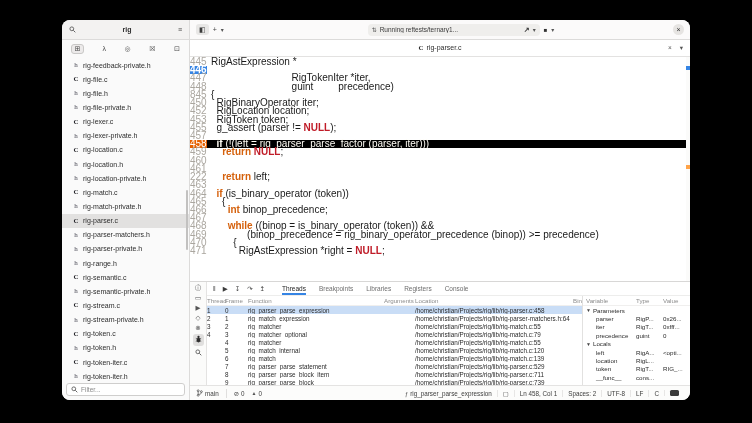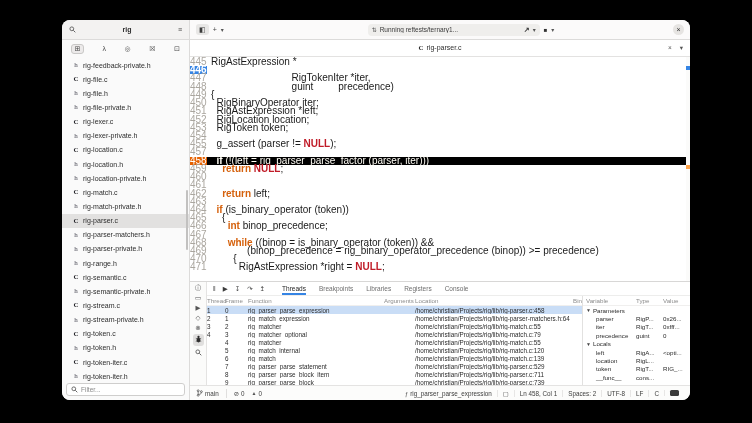--- a/index.html
+++ b/index.html
@@ -254,33 +254,31 @@
           <span>▾</span>
         </span>
       </div>
 
       <div class="editor">
         <div id="code-lines">
             <div class="line"><span class="gutter">445</span><span class="codetext">RigAstExpression *</span></div>
             <div class="line bp"><span class="gutter">446</span></div>
             <div class="line"><span class="gutter">447</span><span class="codetext">                             RigTokenIter *iter,</span></div>
             <div class="line"><span class="gutter">448</span><span class="codetext">                             guint         precedence)</span></div>
-            <div class="line"><span class="gutter">449</span><span class="codetext">{</span></div>
+            <div class="line"><span class="gutter">845</span><span class="codetext">{</span></div>
             <div class="line"><span class="gutter">450</span><span class="codetext">  RigBinaryOperator iter;</span></div>
-            <div class="line"><span class="gutter">451</span><span class="codetext">  RigAstExpression *left;</span></div>
             <div class="line"><span class="gutter">452</span><span class="codetext">  RigLocation location;</span></div>
             <div class="line"><span class="gutter">453</span><span class="codetext">  RigToken token;</span></div>
-            <div class="line"><span class="gutter">454</span><span class="codetext"></span></div>
             <div class="line"><span class="gutter">455</span><span class="codetext">  g_assert (parser != <span class="nl">NULL</span>);</span></div>
             <div class="line"><span class="gutter">457</span><span class="codetext"></span></div>
             <div class="line cur"><span class="gutter">458</span><span class="codetext">  <span class="kw">if</span> (!(left = rig_parser_parse_factor (parser, iter)))</span></div>
             <div class="line"><span class="gutter">459</span><span class="codetext">    <span class="kw">return</span> <span class="nl">NULL</span>;</span></div>
             <div class="line"><span class="gutter">460</span><span class="codetext"></span></div>
             <div class="line"><span class="gutter">461</span></div>
-            <div class="line"><span class="gutter">462</span><span class="codetext">    <span class="kw">return</span> left;</span></div>
+            <div class="line"><span class="gutter">222</span><span class="codetext">    <span class="kw">return</span> left;</span></div>
             <div class="line"><span class="gutter">463</span><span class="codetext"></span></div>
             <div class="line"><span class="gutter">464</span><span class="codetext">  <span class="kw">if</span> (is_binary_operator (token))</span></div>
             <div class="line"><span class="gutter">465</span><span class="codetext">    {</span></div>
             <div class="line"><span class="gutter">466</span><span class="codetext">      <span class="kw">int</span> binop_precedence;</span></div>
             <div class="line"><span class="gutter">467</span><span class="codetext"></span></div>
             <div class="line"><span class="gutter">468</span><span class="codetext">      <span class="kw">while</span> ((binop = is_binary_operator (token)) &amp;&amp;</span></div>
             <div class="line"><span class="gutter">469</span><span class="codetext">             (binop_precedence = rig_binary_operator_precedence (binop)) &gt;= precedence)</span></div>
             <div class="line"><span class="gutter">470</span><span class="codetext">        {</span></div>
             <div class="line"><span class="gutter">471</span><span class="codetext">          RigAstExpression *right = <span class="nl">NULL</span>;</span></div>
           </div>

